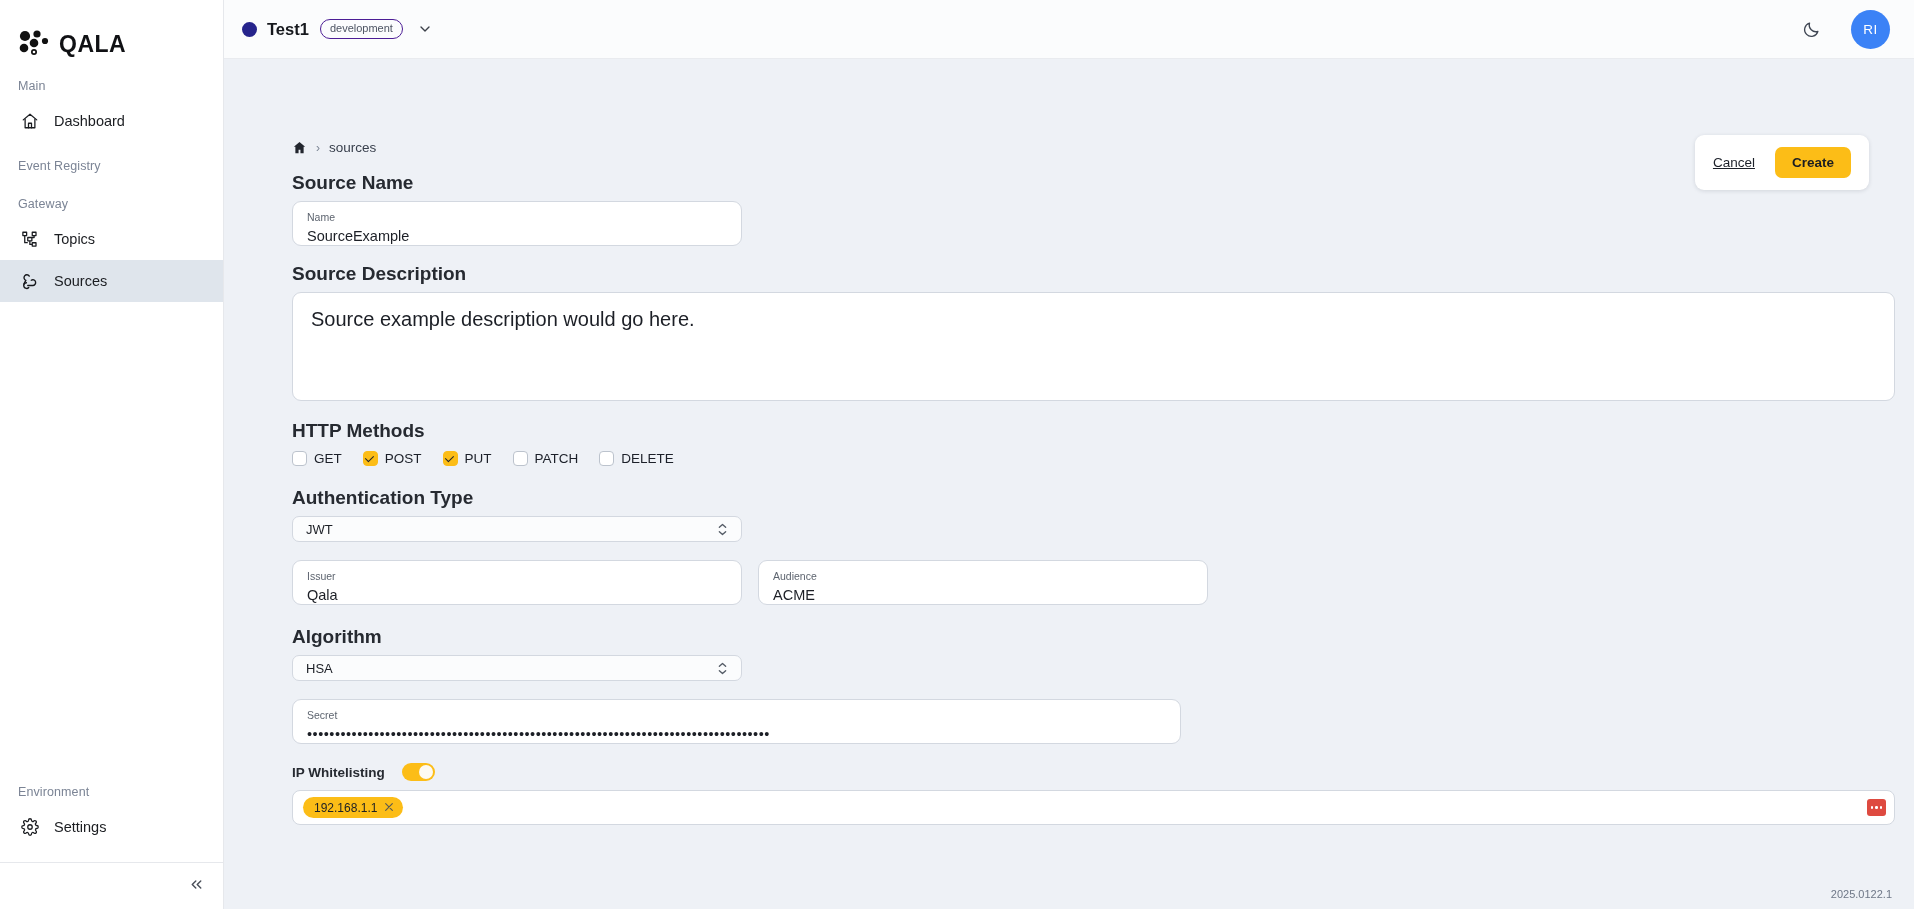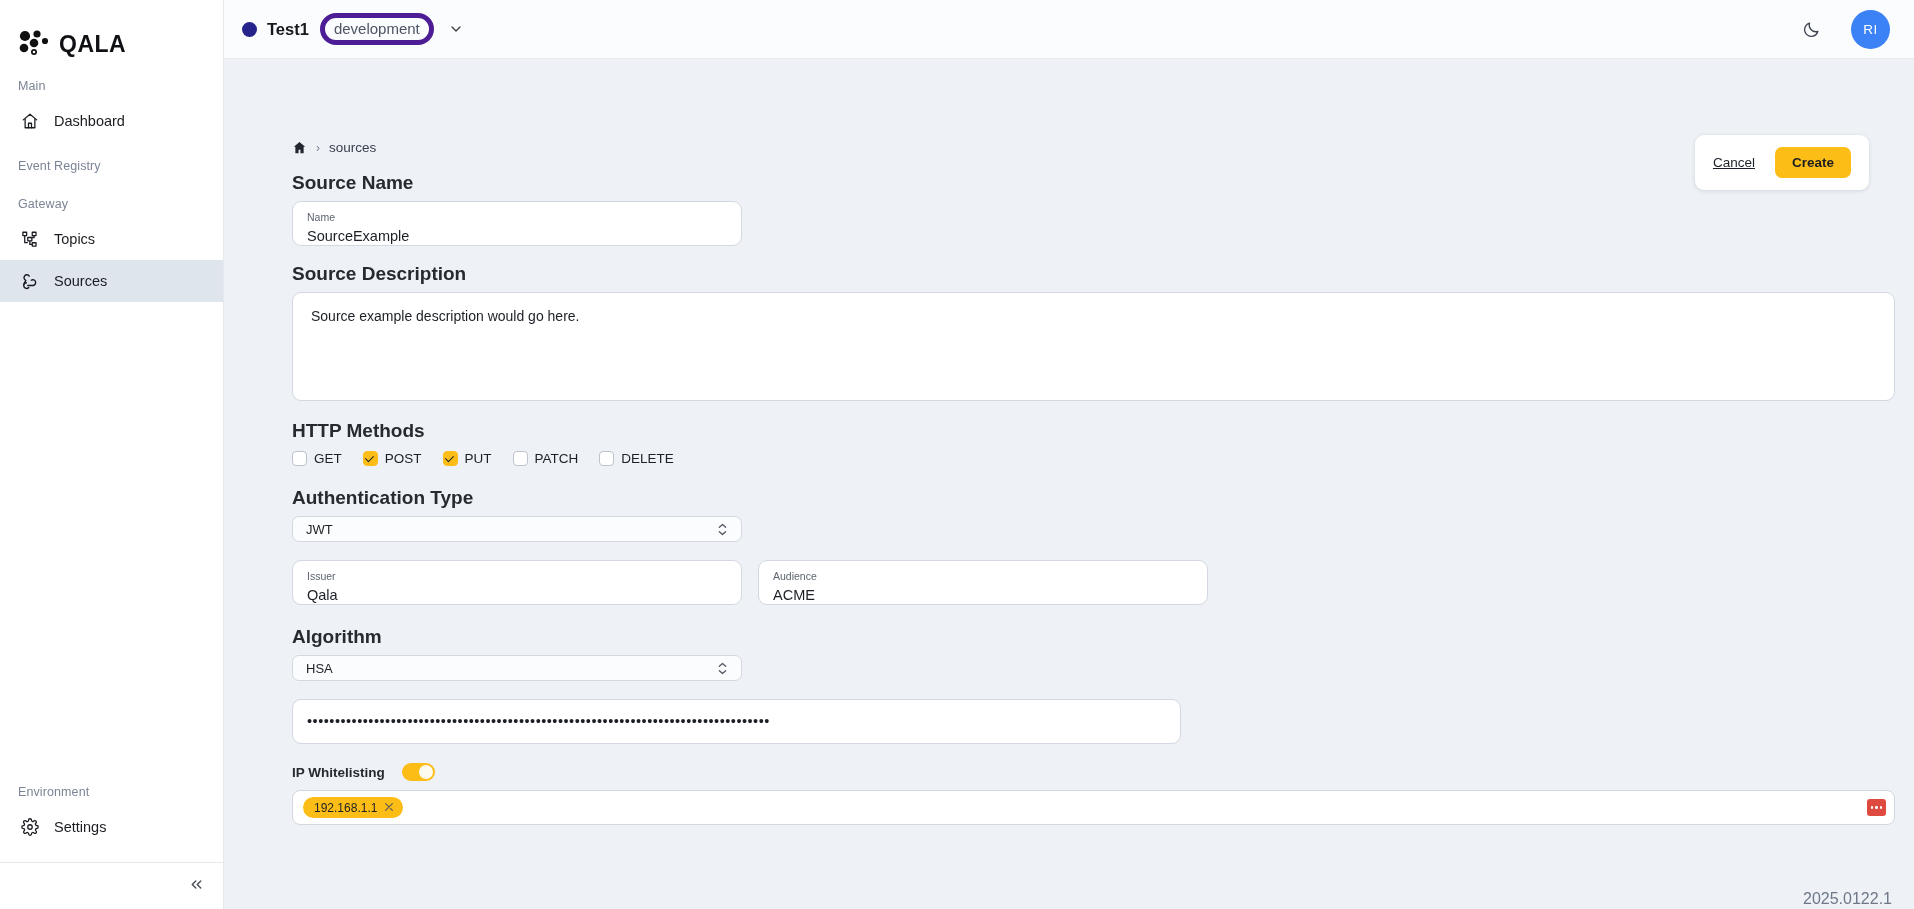--- a/index.html
+++ b/index.html
@@ -47,22 +47,22 @@
   .topbar {
     height: 59px; flex: 0 0 59px;
     display: flex; align-items: center;
     padding: 0 24px 0 18px;
     background: #fbfcfd;
     border-bottom: 1px solid #e9ebef;
   }
   .proj-dot { width: 15px; height: 15px; border-radius: 50%; background: #26248c; flex: 0 0 15px; }
   .proj-name { font-size: 16.5px; font-weight: 600; color: #16181d; margin-left: 10px; }
   .env-badge {
-    margin-left: 11px; font-size: 15px; color: #4d5463;
-    border: 5px solid #4c1d95; border-radius: 999px; padding: 3px 9px 3.5px;
+    margin-left: 11px; font-size: 11px; color: #4d5463;
+    border: 1px solid #4c1d95; border-radius: 999px; padding: 3px 9px 3.5px;
     line-height: 1;
   }
   .chev-down { margin-left: 14px; color: #3b4049; cursor: pointer; display:flex; }
   .topbar-spacer { flex: 1 1 auto; }
   .moon-btn { cursor: pointer; color: #3f4653; display: flex; margin-right: 30px; }
   .avatar {
     width: 39px; height: 39px; border-radius: 50%;
     background: #3b82f6; color: #fff; font-size: 13.5px;
     display: flex; align-items: center; justify-content: center;
     cursor: pointer; flex: 0 0 39px; letter-spacing: .4px;
@@ -83,21 +83,21 @@
     background: #fff; border: 1px solid #d3d8e0; border-radius: 9px;
     padding: 9px 14px 8px; margin-left: 23px; position: relative;
   }
   .float-input .fl-label { font-size: 10.5px; color: #5d646f; line-height: 1.2; }
   .float-input .fl-value { font-size: 14.5px; color: #1c1f26; line-height: 1.45; margin-top: 2px; }
 
   .name-field { width: 450px; height: 45px; }
   .desc-box {
     background: #fff; border: 1px solid #d3d8e0; border-radius: 9px;
     margin-left: 23px; height: 109px; width: 1603px;
-    padding: 15px 18px; font-size: 14px; color: #1c1f26;
+    padding: 15px 18px; font-size: 20px; color: #1c1f26;
   }
 
   .check-row { display: flex; align-items: center; gap: 9px; margin: 9px 0 0 23px; }
   .check-item { display: flex; align-items: center; gap: 7px; margin-right: 12px; cursor: pointer; }
   .cbox {
     width: 15px; height: 15px; border-radius: 4px; border: 1.4px solid #bcc3cd;
     background: #fff; flex: 0 0 15px; display: flex; align-items: center; justify-content: center;
   }
   .cbox.on { background: #fcbd17; border-color: #fcbd17; }
   .cbox.on::after {
@@ -164,21 +164,21 @@
   }
   .cancel-link {
     font-size: 13.5px; color: #1c2029; text-decoration: underline;
     cursor: pointer; background: none; border: none; font-family: inherit;
   }
   .create-btn {
     background: #fcbd17; color: #1b1d22; border: none; border-radius: 7px;
     font-size: 13.5px; font-weight: 600; padding: 8px 17px; cursor: pointer;
     font-family: inherit;
   }
-  .version { position: absolute; right: 22px; bottom: 1px; font-size: 16px; color: #6e7787; }
+  .version { position: absolute; right: 22px; bottom: 9px; font-size: 11px; color: #6e7787; }
 </style>
 </head>
 <body>
 
 <div class="app">
 
   <aside class="sidebar">
     <div class="logo-row">
       <span class="logo-mark">
         <svg width="32" height="28" viewBox="0 0 32 28">
@@ -354,20 +354,21 @@
           <svg width="9" height="6" viewBox="0 0 10 6" fill="none" stroke="#555c67" stroke-width="1.5" stroke-linecap="round" stroke-linejoin="round">
               <path d="M1.5 4.5 5 1.3l3.5 3.2"></path>
             </svg>
           <svg width="9" height="6" viewBox="0 0 10 6" fill="none" stroke="#555c67" stroke-width="1.5" stroke-linecap="round" stroke-linejoin="round">
               <path d="M1.5 1.5 5 4.7l3.5-3.2"></path>
             </svg>
         </span>
       </div>
 
       <div class="float-input secret-field">
+        <div class="fl-label">Secret</div>
         <div class="fl-value secret-dots">•••••••••••••••••••••••••••••••••••••••••••••••••••••••••••••••••••••••••••••••••••</div>
       </div>
 
       <div class="toggle-row" style="margin-top:19px">
         <span class="toggle-label">IP Whitelisting</span>
         <span class="switch">
             <span class="knob"></span>
           </span>
       </div>
 

